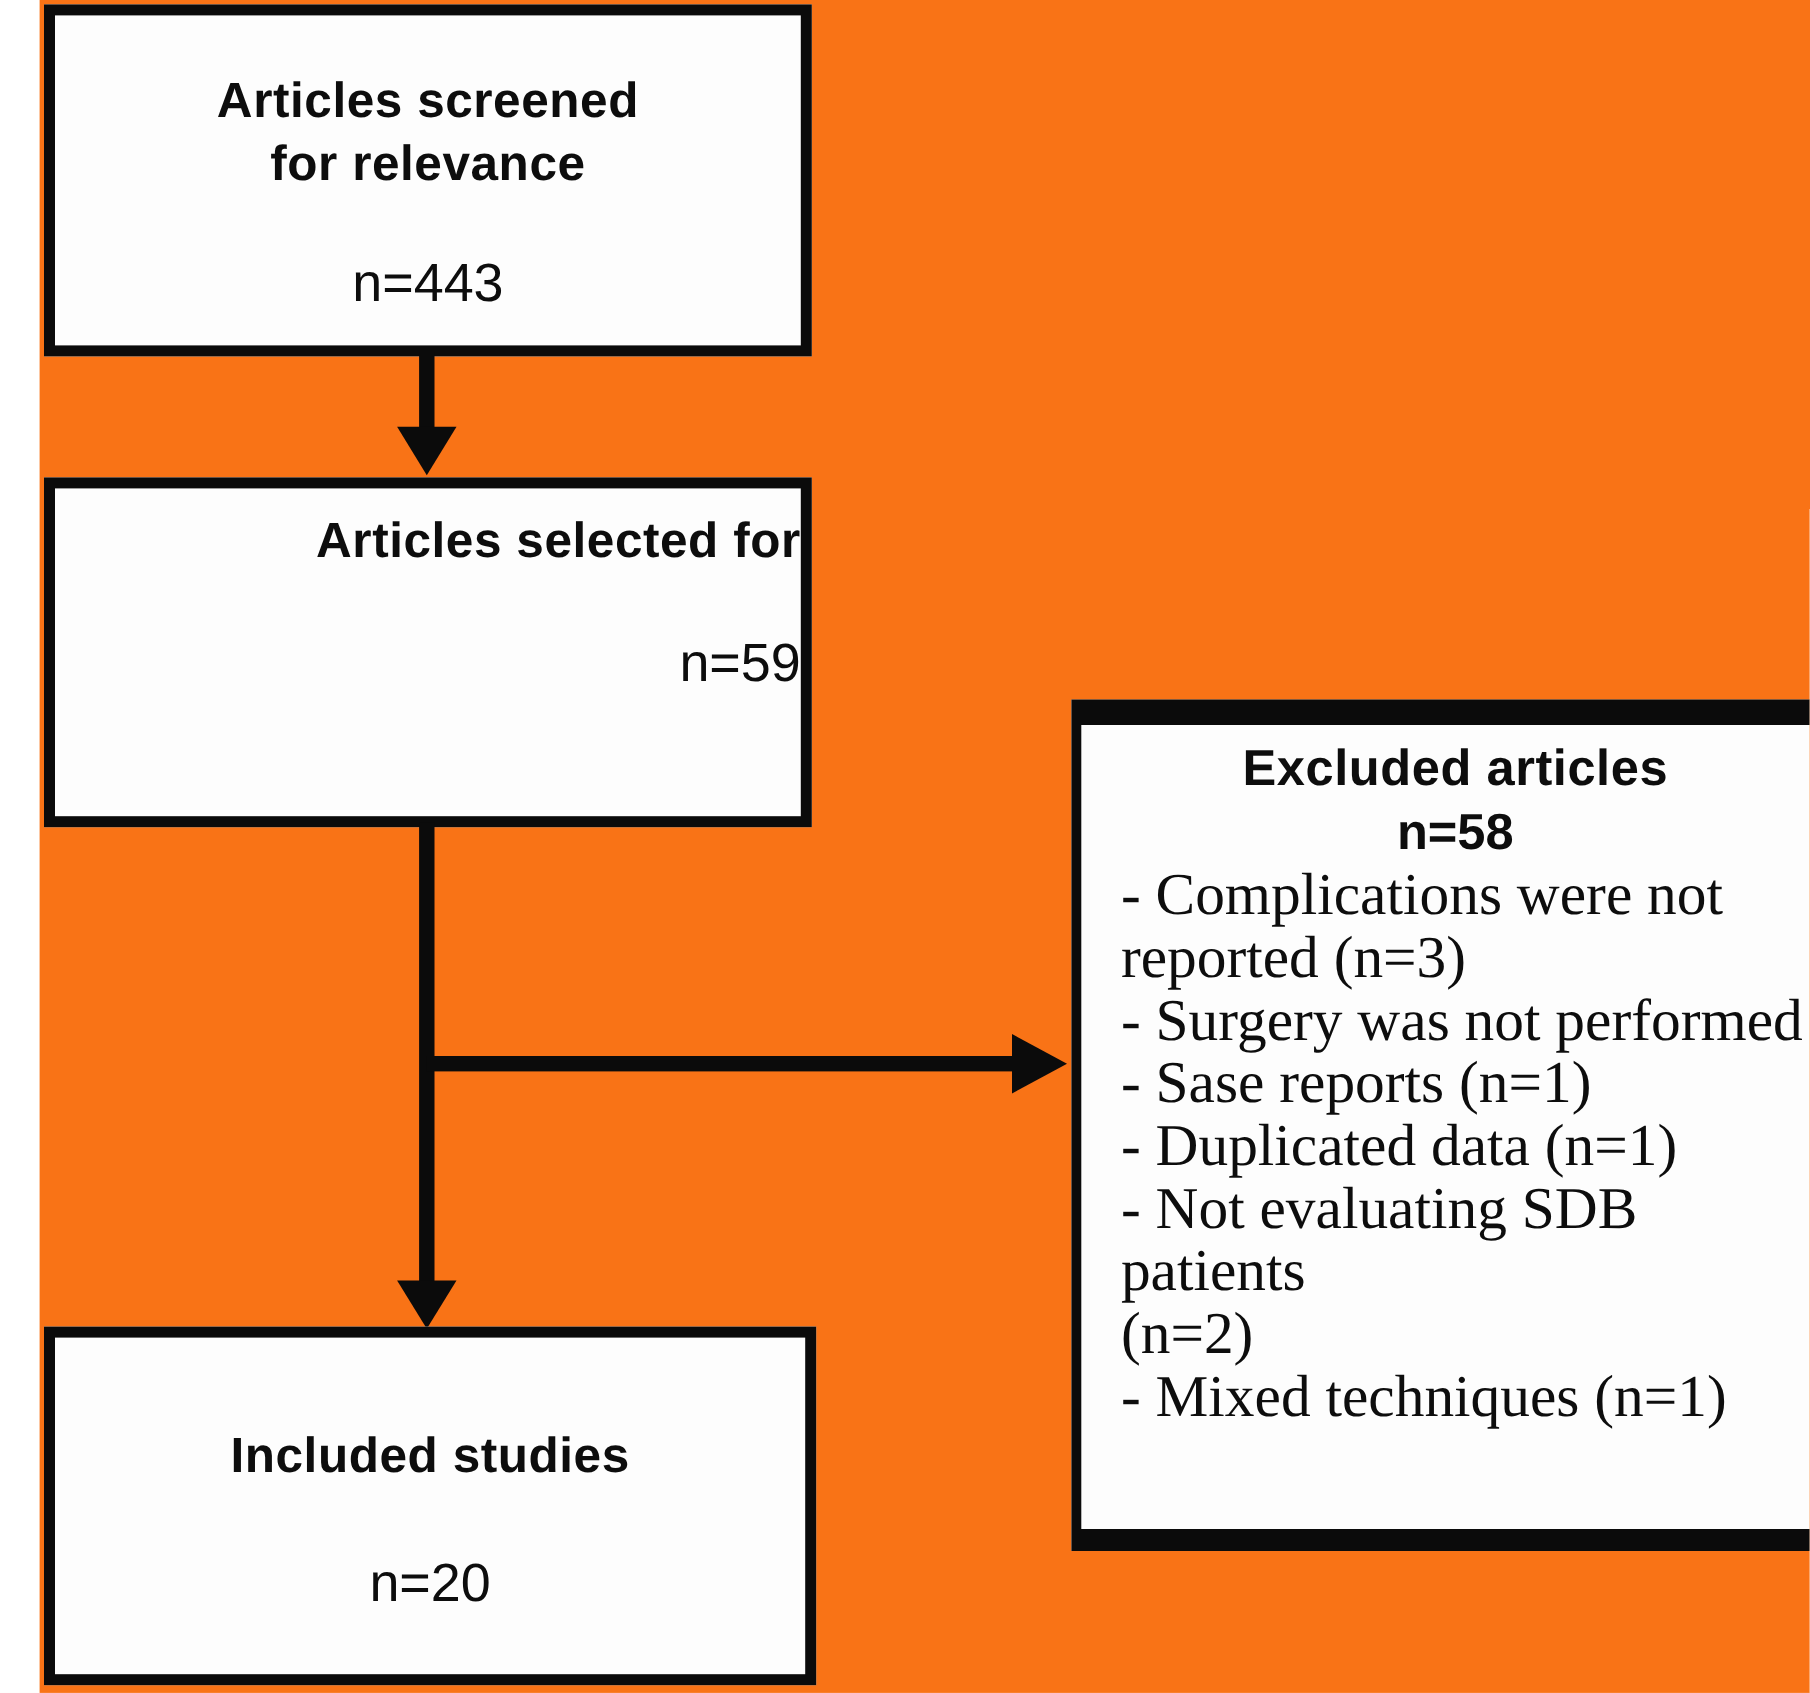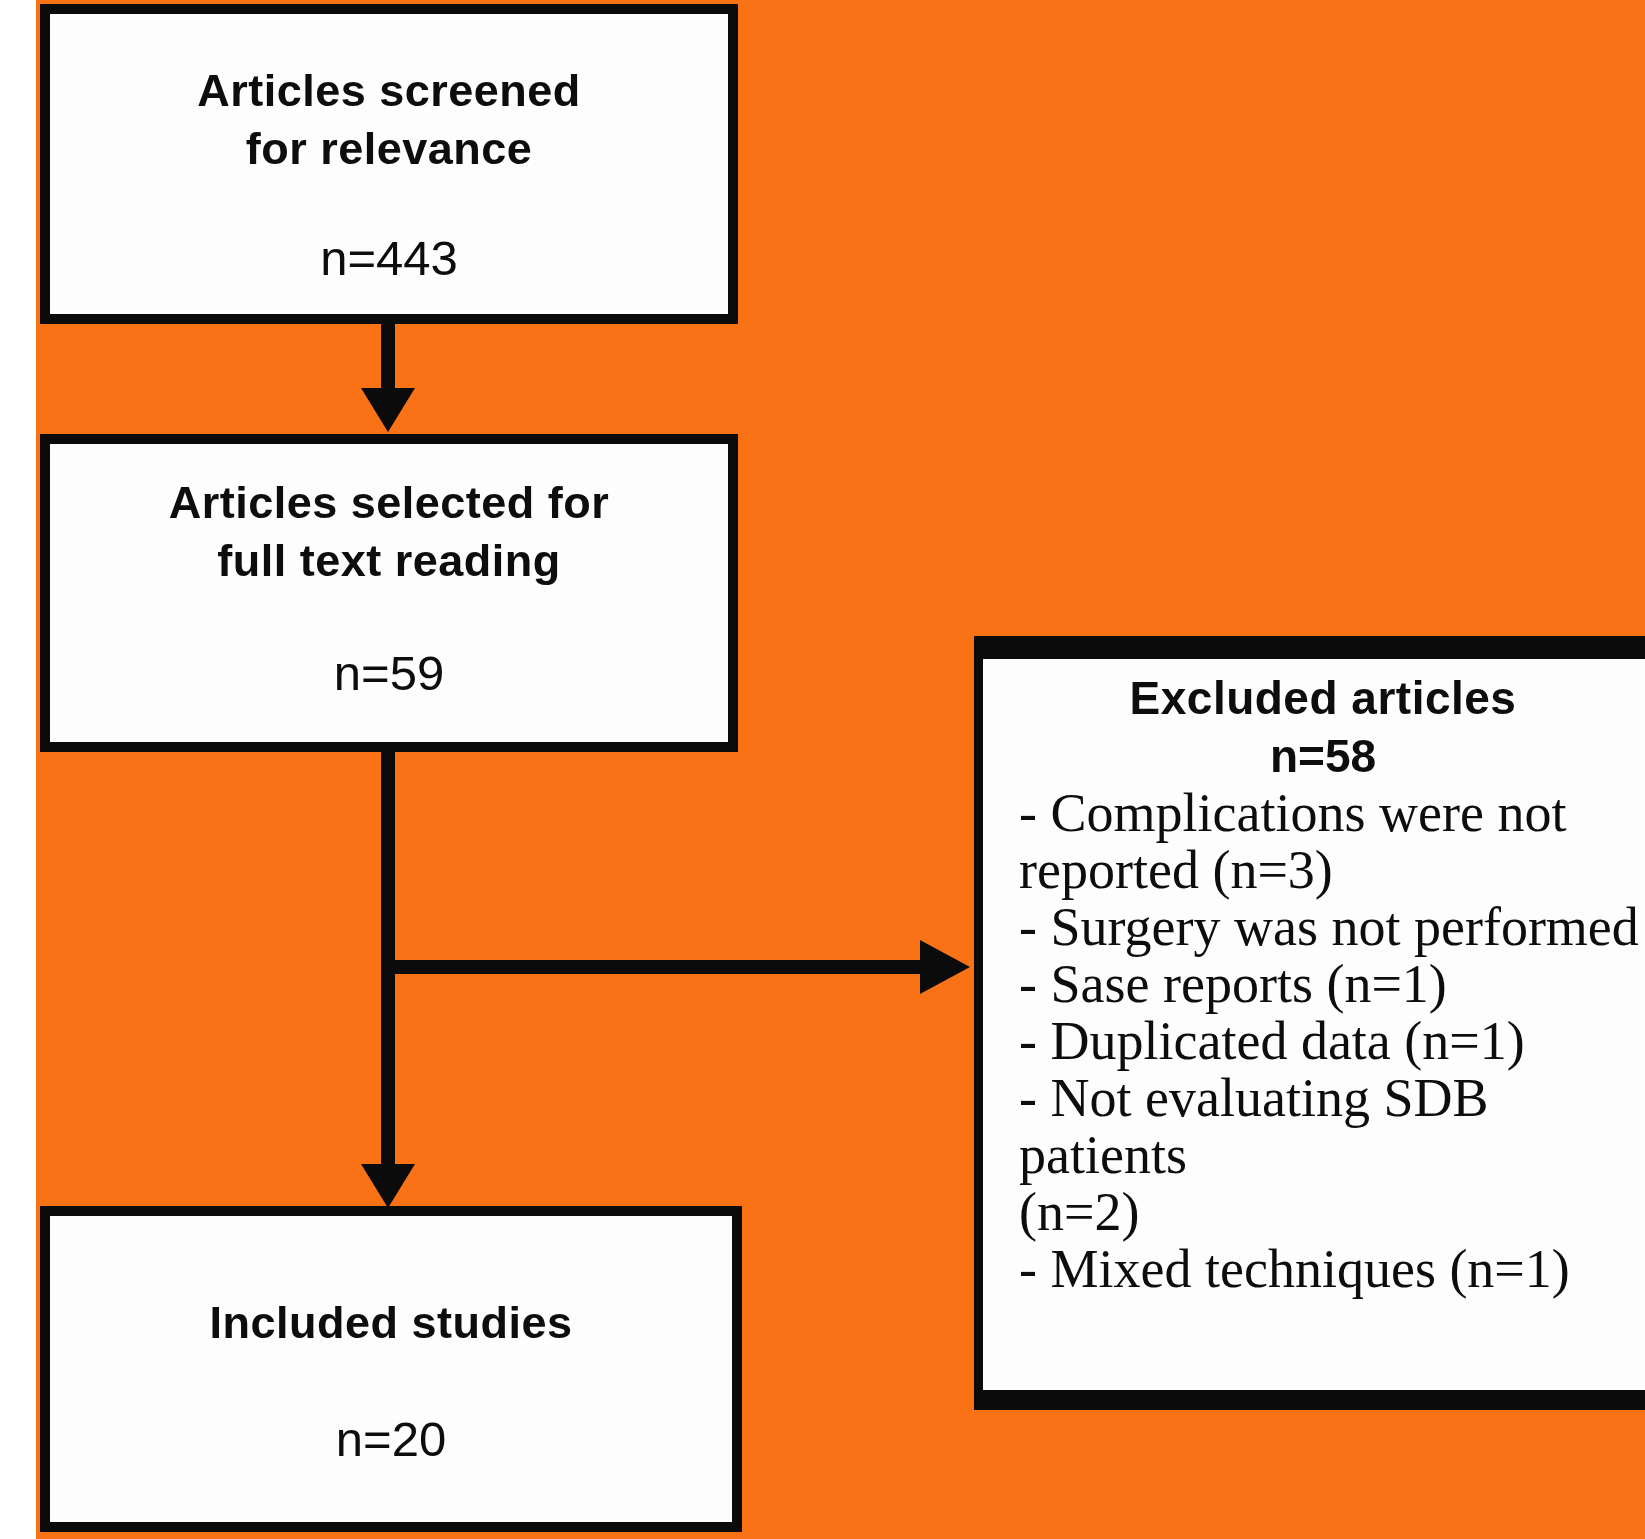--- a/index.html
+++ b/index.html
@@ -20,21 +20,21 @@
     position: absolute;
     background: #fdfdfd;
     border: 10px solid #0b0b0b;
     display: flex;
     flex-direction: column;
     align-items: center;
     text-align: center;
     color: #0d0d0d;
   }
   .box-screened { left: 4px;  top: 4px;    width: 698px; height: 320px; padding-top: 48px; }
-  .box-selected { left: 4px;  top: 434px;  width: 698px; height: 318px; padding-top: 30px; }
+  .box-selected { left: 4px;  top: 434px;  width: 698px; height: 318px; padding-top: 18px; align-items: flex-end; }
   .box-included { left: 4px;  top: 1206px; width: 702px; height: 326px; padding-top: 78px; }
 
   .box-title {
     font-size: 45px;
     font-weight: bold;
     line-height: 58px;
     letter-spacing: 0.5px;
   }
   .box-count {
     font-size: 49px;
@@ -128,21 +128,20 @@
     </div>
     <div class="box-count">n=443</div>
   </div>
 
   <div class="shaft-v arrow1-shaft"></div>
   <div class="head-down arrow1-head"></div>
 
   <div class="flowbox box-selected">
     <div class="box-title">
       <div>Articles selected for</div>
-      <div>full text reading</div>
     </div>
     <div class="box-count">n=59</div>
   </div>
 
   <div class="shaft-v conn-shaft"></div>
   <div class="head-down conn-head"></div>
   <div class="shaft-h branch-shaft"></div>
   <div class="head-right branch-head"></div>
 
   <div class="flowbox box-included">

